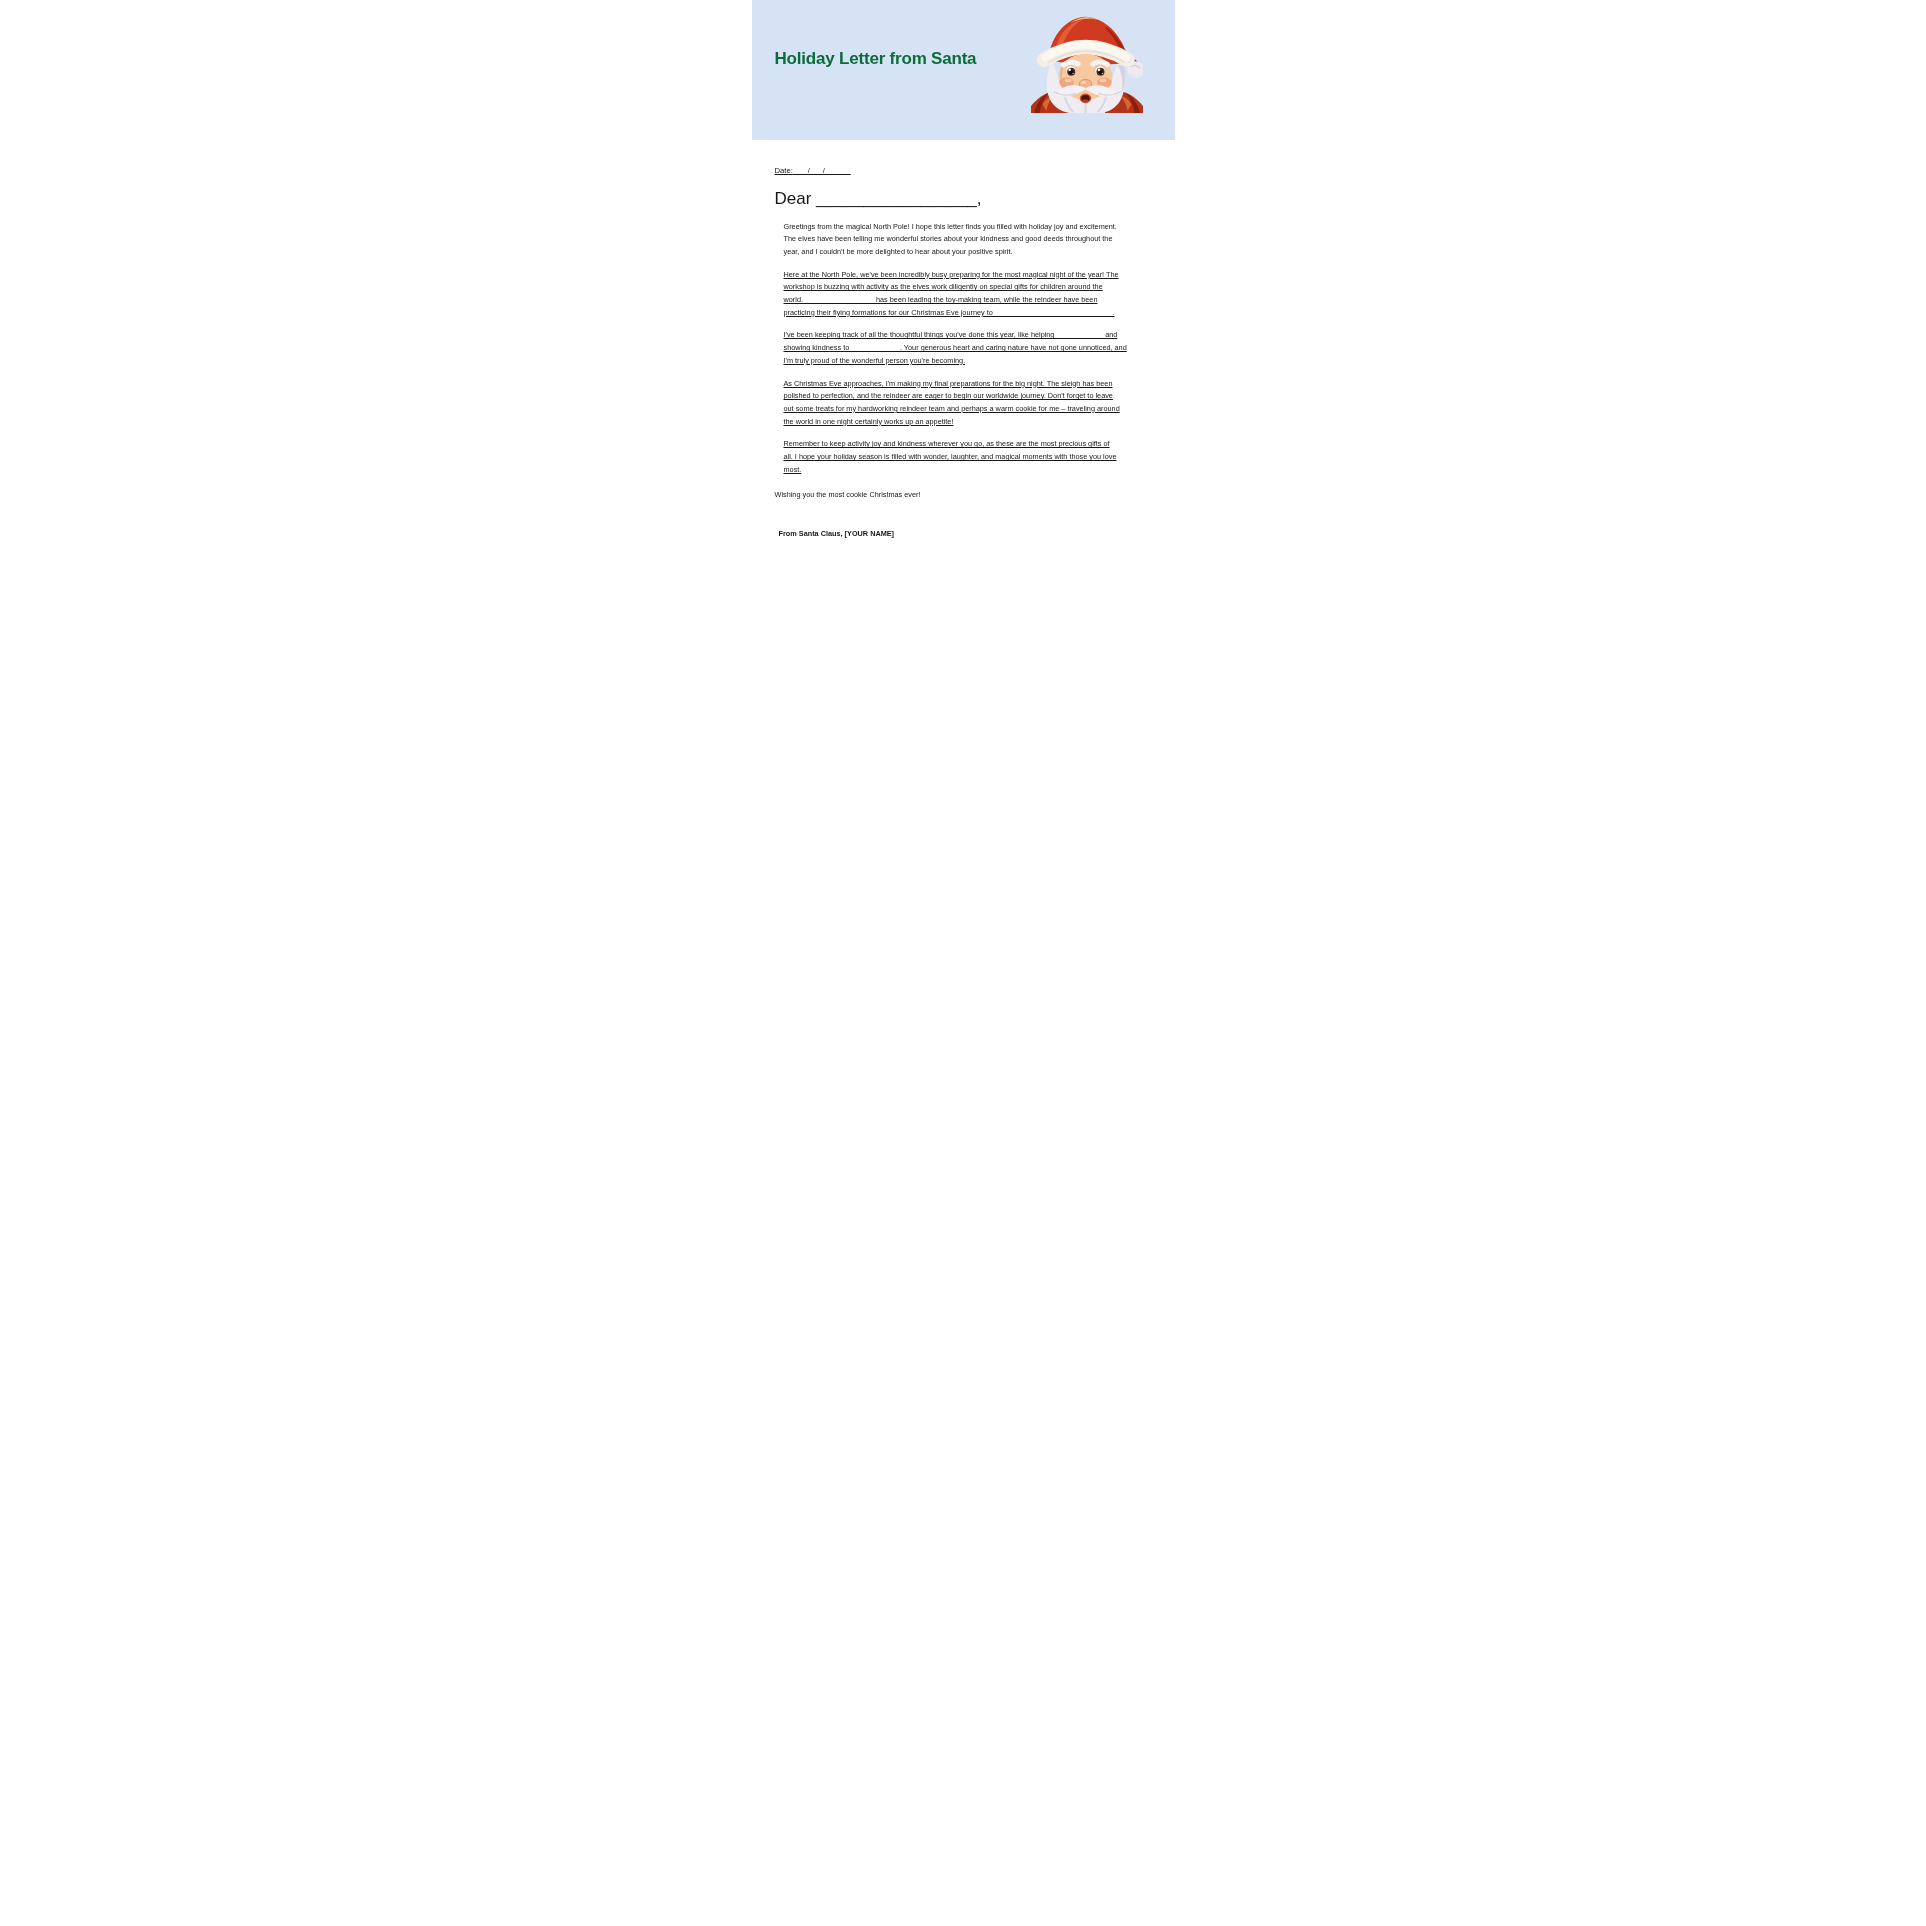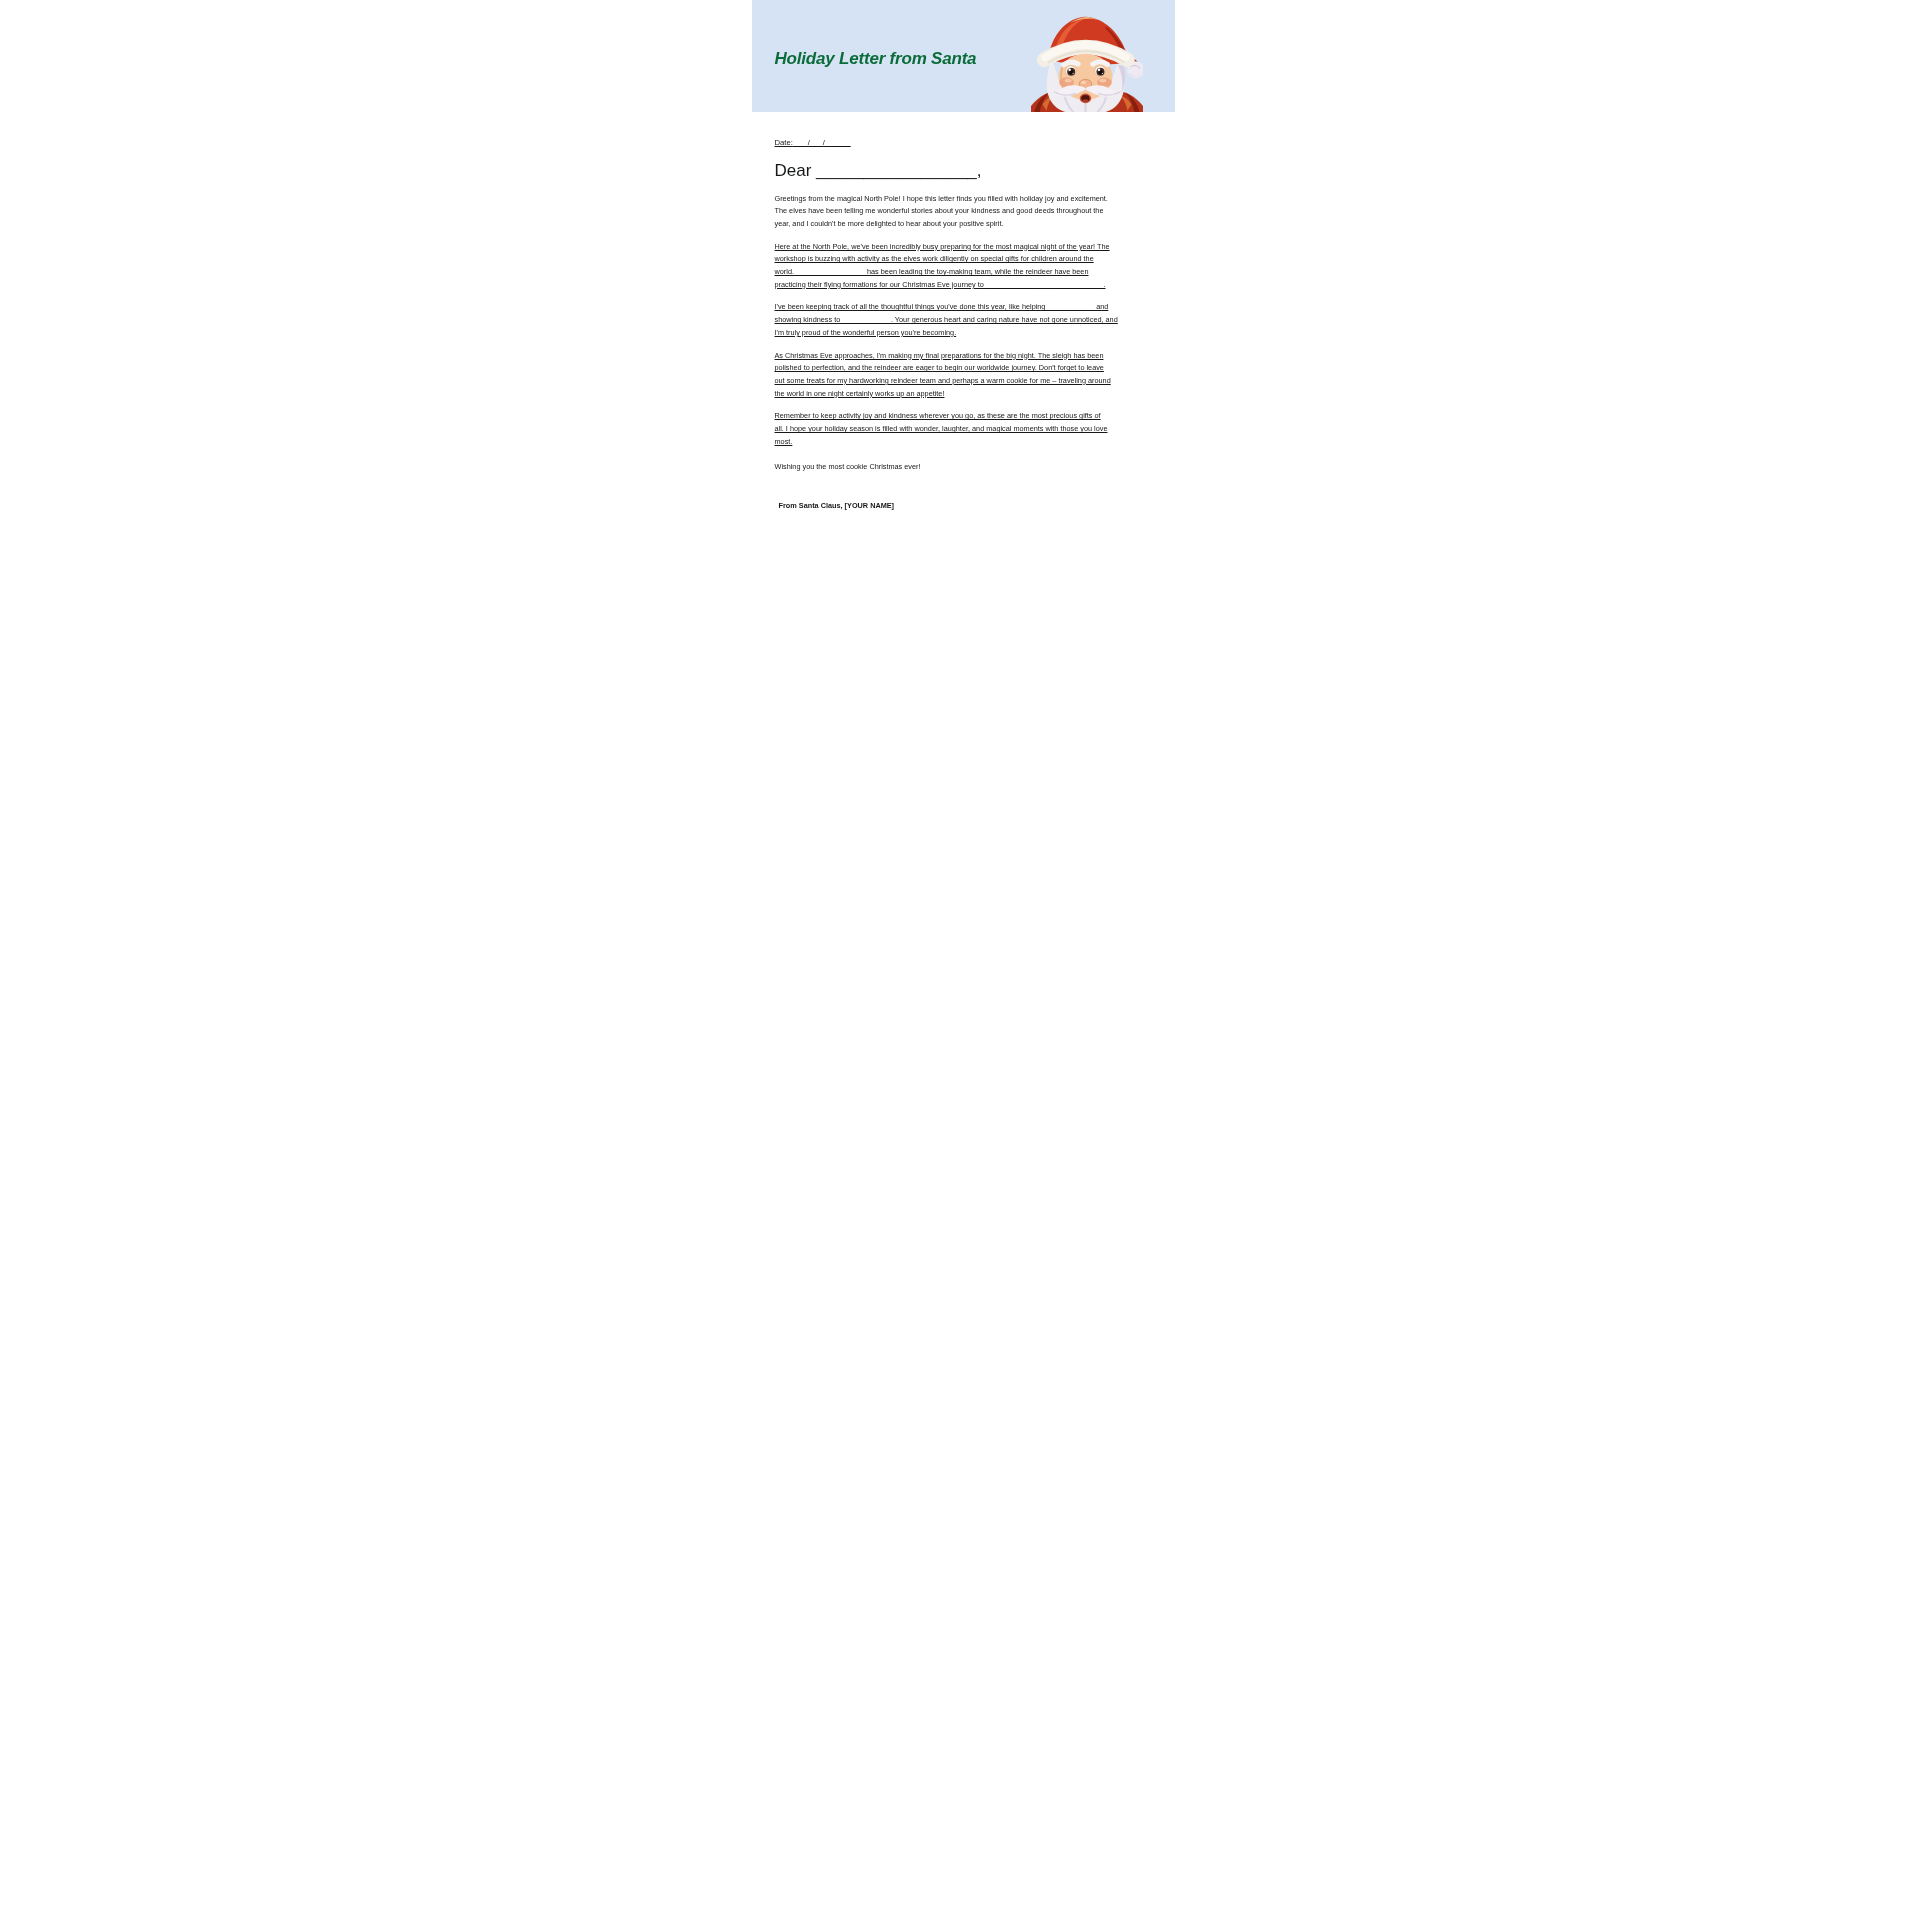--- a/index.html
+++ b/index.html
@@ -4,35 +4,34 @@
 <title>Holiday Letter from Santa</title>
 <style>
   html, body { margin:0; padding:0; background:#ffffff; }
   .page {
     position:relative; width:423px; height:599px; margin:0 auto;
     background:#ffffff; overflow:hidden;
     font-family:"Liberation Sans","DejaVu Sans",sans-serif;
     color:#17181a;
   }
   .header {
-    position:relative; width:100%; height:112px; overflow:hidden;
+    position:relative; width:100%; height:140px; overflow:hidden;
     background:#d5e3f4;
-    font-style:italic;
   }
   .page-title {
     position:absolute; left:23px; top:50px; margin:0;
     font-size:17px; font-weight:700; letter-spacing:-0.2px; line-height:1.1;
     color:#0b6c3a; white-space:nowrap;
   }
   .santa { position:absolute; left:279px; top:11.6px; width:112px; height:101px; }
   .content { padding:25.4px 14.3px 0 23px; }
   .date-line { margin:0; font-size:7.7px; line-height:12.7px;text-decoration:underline; }
   .salutation-line { margin:13px 0 14px 0; font-size:17px; line-height:15.4px; }
   .para {
-    margin:14px 0 0 0; font-size:7.3px; line-height:12.7px;
+    margin:14px 0 0 9px; font-size:7.3px; line-height:12.7px;
     white-space:pre-line; letter-spacing:0px;
   }
   .para + .para { margin-top:10px;text-decoration:underline; }
   .closing-line { margin:13px 0 0 0; font-size:7.3px; line-height:12.7px; }
   .signature-line { margin:26px 0 0 4px; font-size:7.3px; line-height:12.7px; font-weight:700; }
 </style>
 </head>
 <body>
 
 <div class="page">

